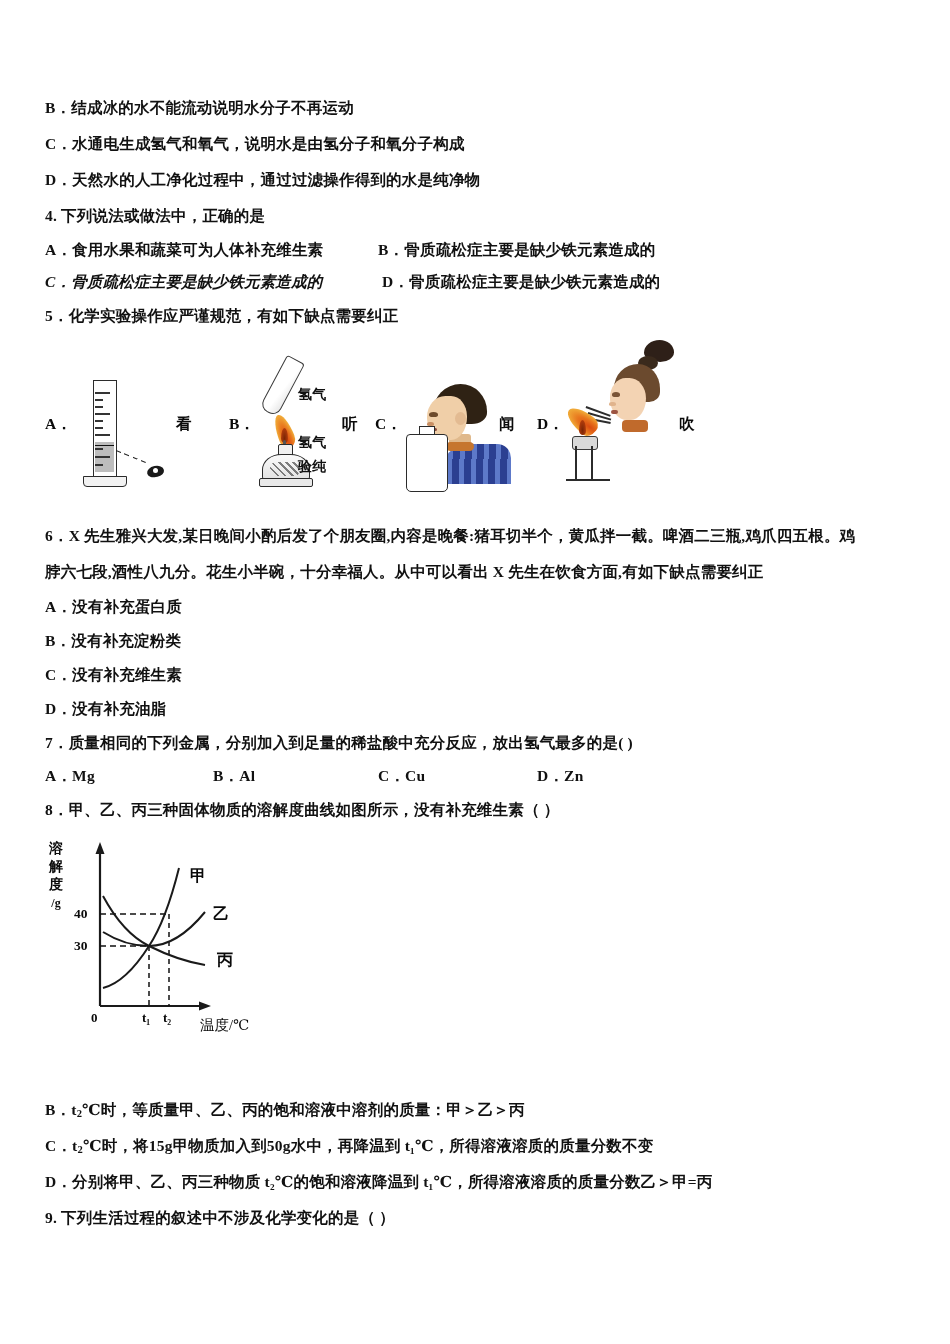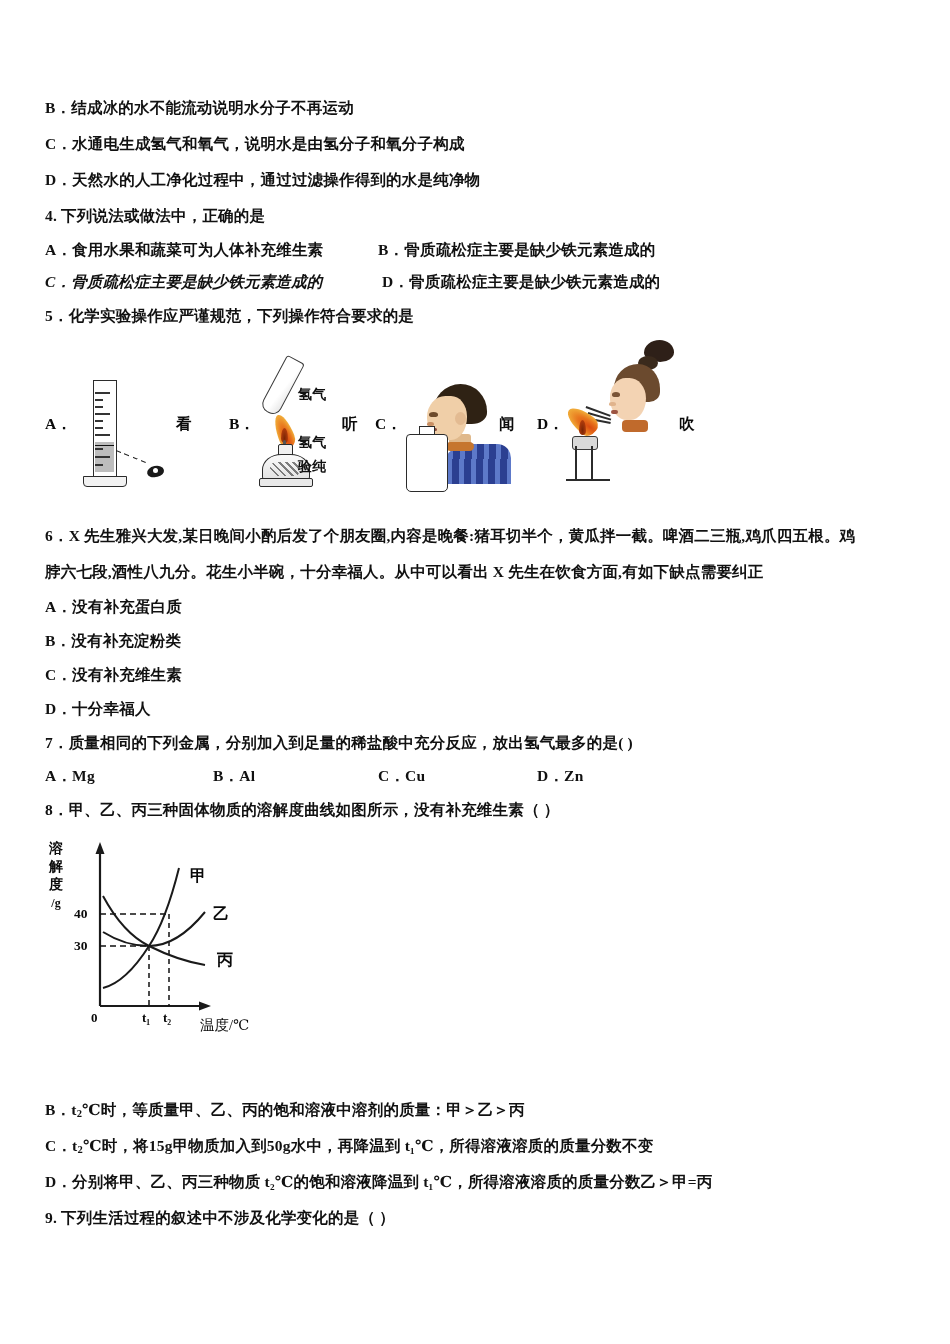--- a/index.html
+++ b/index.html
@@ -237,21 +237,21 @@
     <span class="opt-label">B．</span><span>骨质疏松症主要是缺少铁元素造成的</span>
   </div>
   <div class="ln" style="left:45px; top:272px;font-style:italic;">
     <span class="opt-label">C．</span><span>骨质疏松症主要是缺少铁元素造成的</span>
   </div>
   <div class="ln" style="left:382px; top:272px;">
     <span class="opt-label">D．</span><span>骨质疏松症主要是缺少铁元素造成的</span>
   </div>
 
   <div class="ln" style="left:45px; top:306px;">
-    <span class="qnum">5．</span><span>化学实验操作应严谨规范，下列操作符合要求的是</span>
+    <span class="qnum">5．</span><span>化学实验操作应严谨规范，有如下缺点需要纠正</span>
   </div>
 
   <div class="illus-row">
 
     <div class="fig-letter" style="left:45px; top:84px;">A．</div>
     <div class="fig" style="left:83px; top:50px; width:100px; height:110px;">
       <div class="cyl-body"></div>
       <div class="tick l" style="top:12px;"></div>
       <div class="tick s" style="top:19px;"></div>
       <div class="tick s" style="top:26px;"></div>
@@ -334,21 +334,21 @@
   <div class="ln" style="left:45px; top:597px;">
     <span class="opt-label">A．</span><span>没有补充蛋白质</span>
   </div>
   <div class="ln" style="left:45px; top:631px;">
     <span class="opt-label">B．</span><span>没有补充淀粉类</span>
   </div>
   <div class="ln" style="left:45px; top:665px;">
     <span class="opt-label">C．</span><span>没有补充维生素</span>
   </div>
   <div class="ln" style="left:45px; top:699px;">
-    <span class="opt-label">D．</span><span>十分幸福人</span>
+    <span class="opt-label">D．</span><span>没有补充油脂</span>
   </div>
 
   <div class="ln" style="left:45px; top:733px;">
     <span class="qnum">7．</span><span>质量相同的下列金属，分别加入到足量的稀盐酸中充分反应，放出氢气最多的是( )</span>
   </div>
   <div class="ln" style="left:45px; top:766px;">
     <span class="opt-label">A．</span><span>Mg</span>
   </div>
   <div class="ln" style="left:213px; top:766px;">
     <span class="opt-label">B．</span><span>Al</span>

